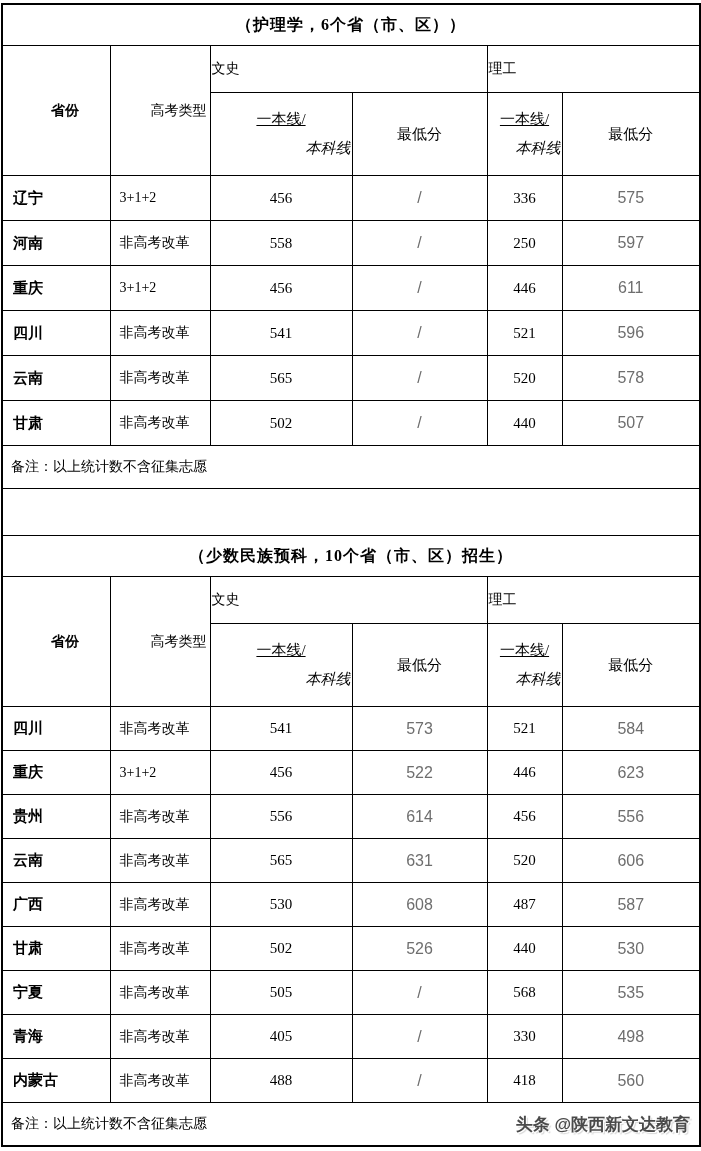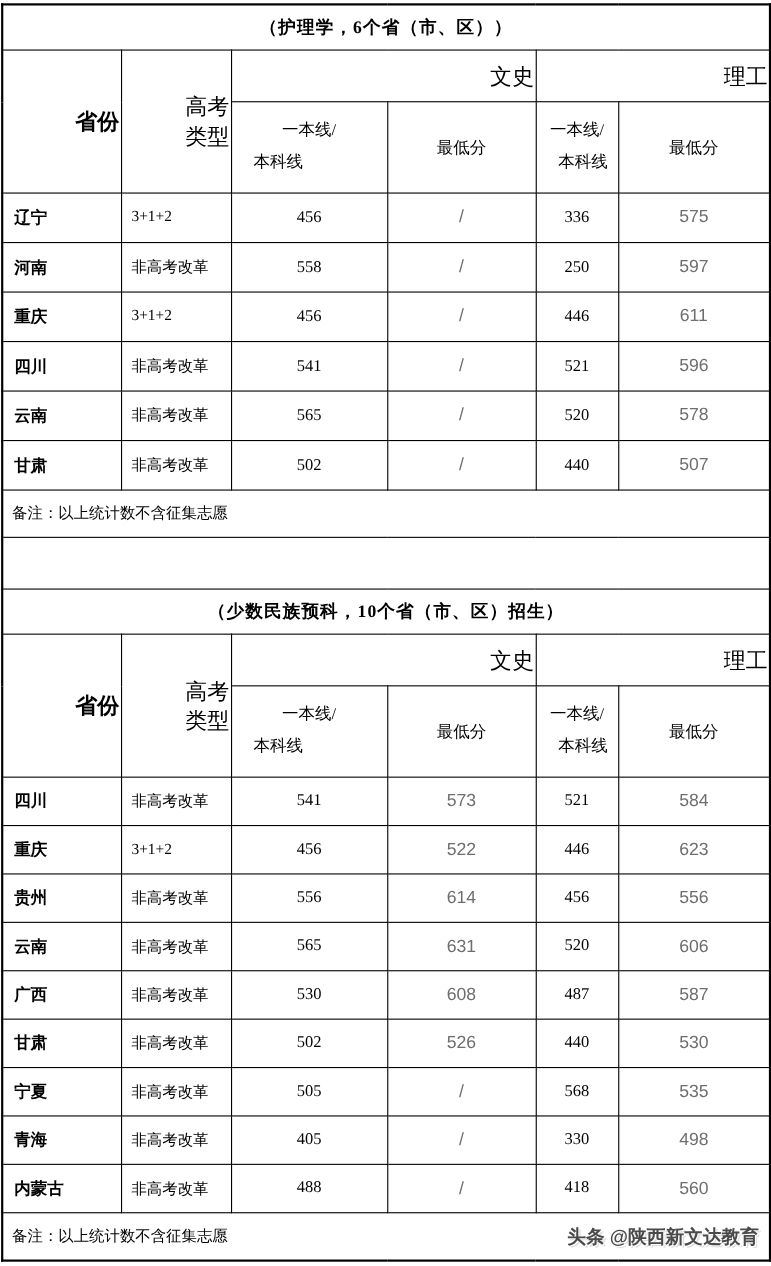--- a/index.html
+++ b/index.html
@@ -29,22 +29,22 @@
   tr.title-row td {
     height: 38px;
     text-align: center;
     font-weight: bold;
     font-size: 16px;
     letter-spacing: 1px;
     border-radius: 20px;
   }
   tr.group-row td {
     height: 44px;
-    text-align: right;
-    font-size: 20px;
+    text-align: left;
+    font-size: 14px;
   }
   tr.sub-row td {
     height: 80px;
     text-align: center;
     font-size: 15px;
   }
   td.prov-hdr {
     font-weight: bold;
     font-size: 16px;
     text-align: center;
@@ -52,26 +52,28 @@
   }
   td.type-hdr {
     text-align: center;
     font-size: 15px;
     padding-left: 40px;
   }
   td.line-label .l1 {
     display: block;
     text-align: center;
     line-height: 29px;
+    text-decoration: underline;
   }
   td.line-label .l2 {
     display: block;
-    text-align: left;
+    text-align: right;
     padding-left: 19px;
     line-height: 29px;
+    font-style: italic;
   }
   tr.data-row {
     height: 45px;
   }
   tr.data-row.t2 {
     height: 44px;
   }
   td.prov {
     font-weight: bold;
     font-size: 15px;

